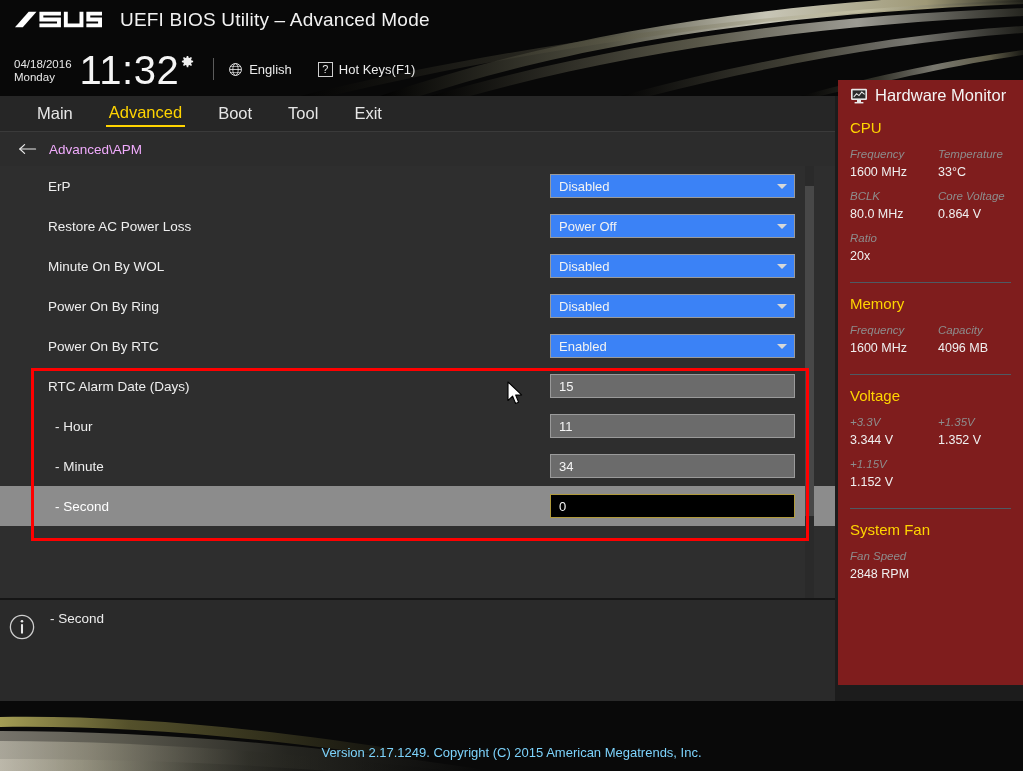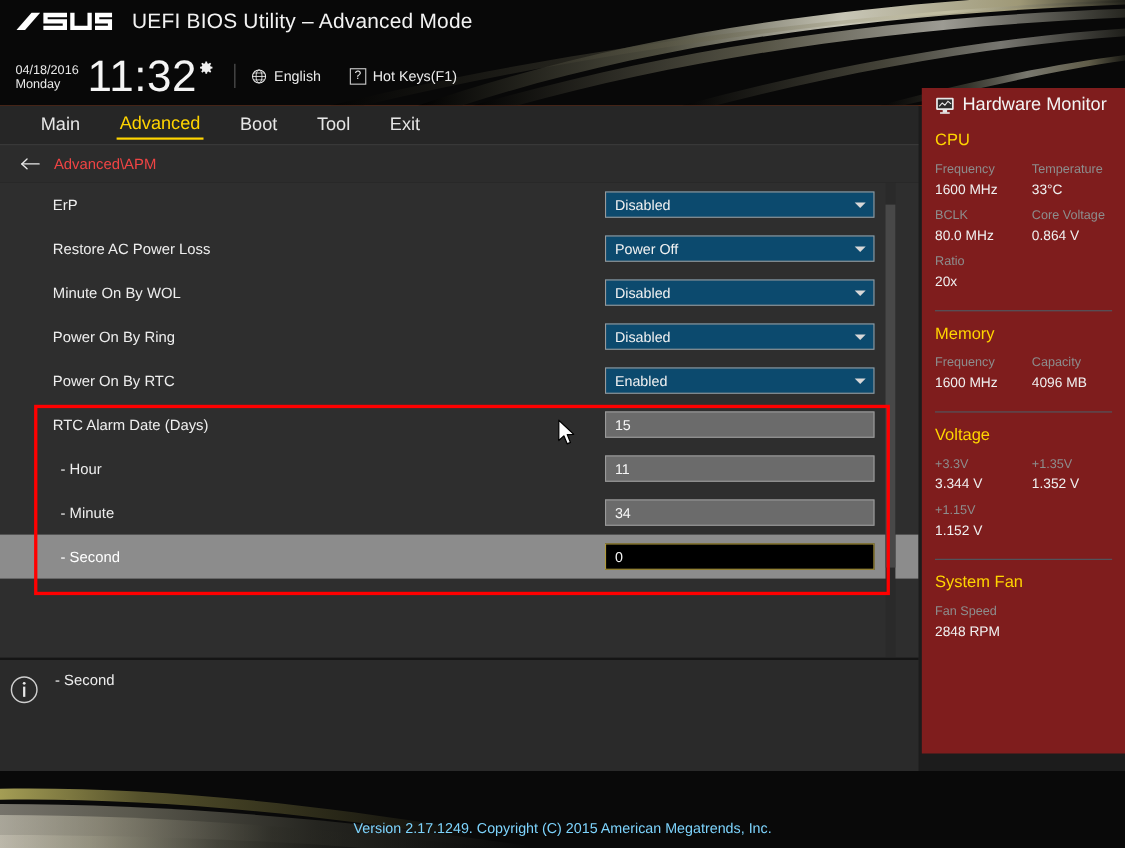--- a/index.html
+++ b/index.html
@@ -144,21 +144,21 @@
     height: 35px;
     background: #2c2c2c;
     display: flex;
     align-items: center;
     padding-left: 18px;
     gap: 12px;
     border-top: 1px solid #3a3a3a;
   }
   .back-arrow { width: 19px; height: 14px; }
   .breadcrumb-text {
-    color: #ef4444;
+    color: #f0abfc;
     font-size: 13.5px;
   }
 
   
   .content {
     position: absolute;
     left: 0; top: 166px;
     width: 835px;
     height: 432px;
     background: #2e2e2e;
@@ -184,21 +184,21 @@
 
   .control {
     position: absolute;
     left: 550px;
     width: 245px;
     height: 24px;
   }
   .select-box {
     width: 245px;
     height: 24px;
-    background: #0c4a6e;
+    background: #3b82f6;
     border: 1px solid #9a9a9a;
     display: flex;
     align-items: center;
     justify-content: space-between;
     padding: 0 7px 0 8px;
     color: #f2f2f2;
     font-size: 13px;
     cursor: pointer;
   }
   .caret {
@@ -301,20 +301,21 @@
   .metric-grid {
     display: grid;
     grid-template-columns: 88px 1fr;
     row-gap: 0;
   }
   .m-label {
     color: #8d8d8d;
     font-size: 11.5px;
     line-height: 17px;
     white-space: nowrap;
+    font-style: italic;
   }
   .m-value {
     color: #f0f0f0;
     font-size: 12.5px;
     line-height: 19px;
     margin-bottom: 6px;
     white-space: nowrap;
   }
   .sep {
     height: 1px;

